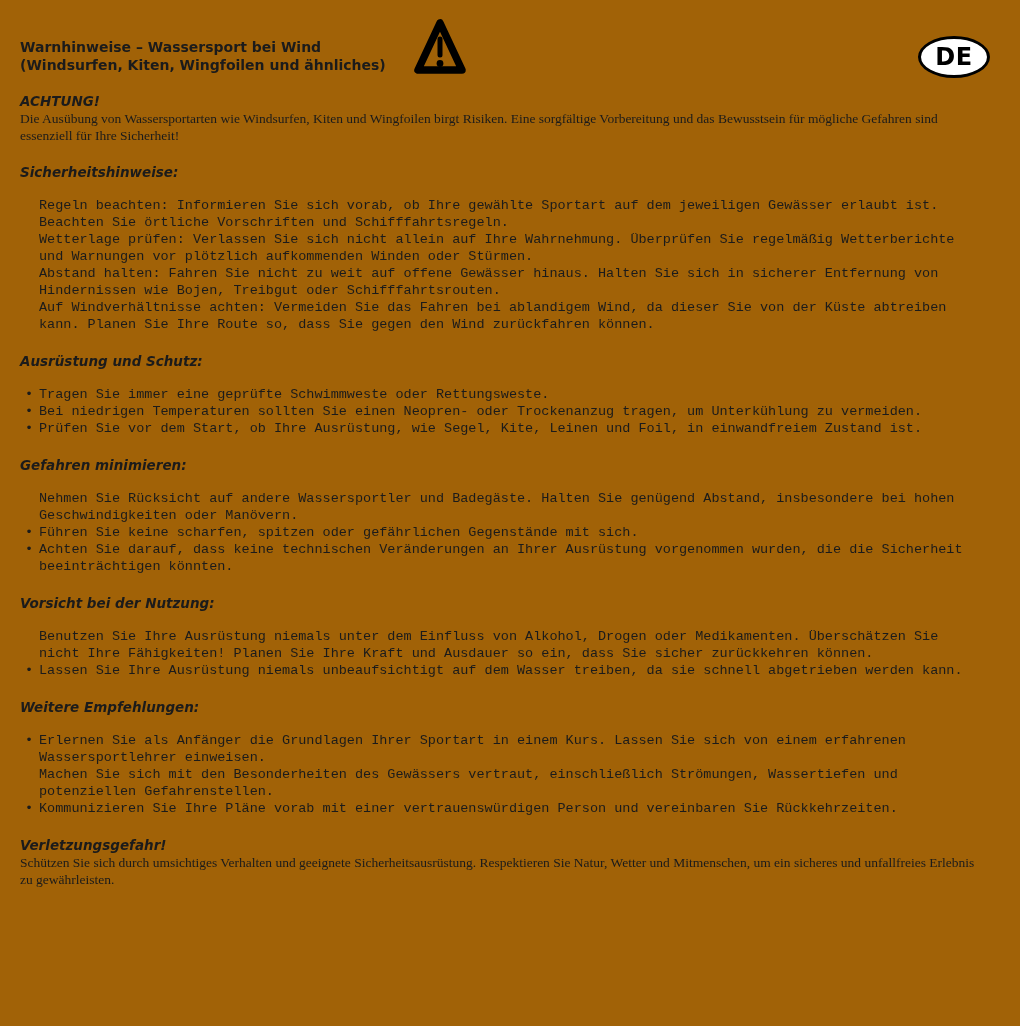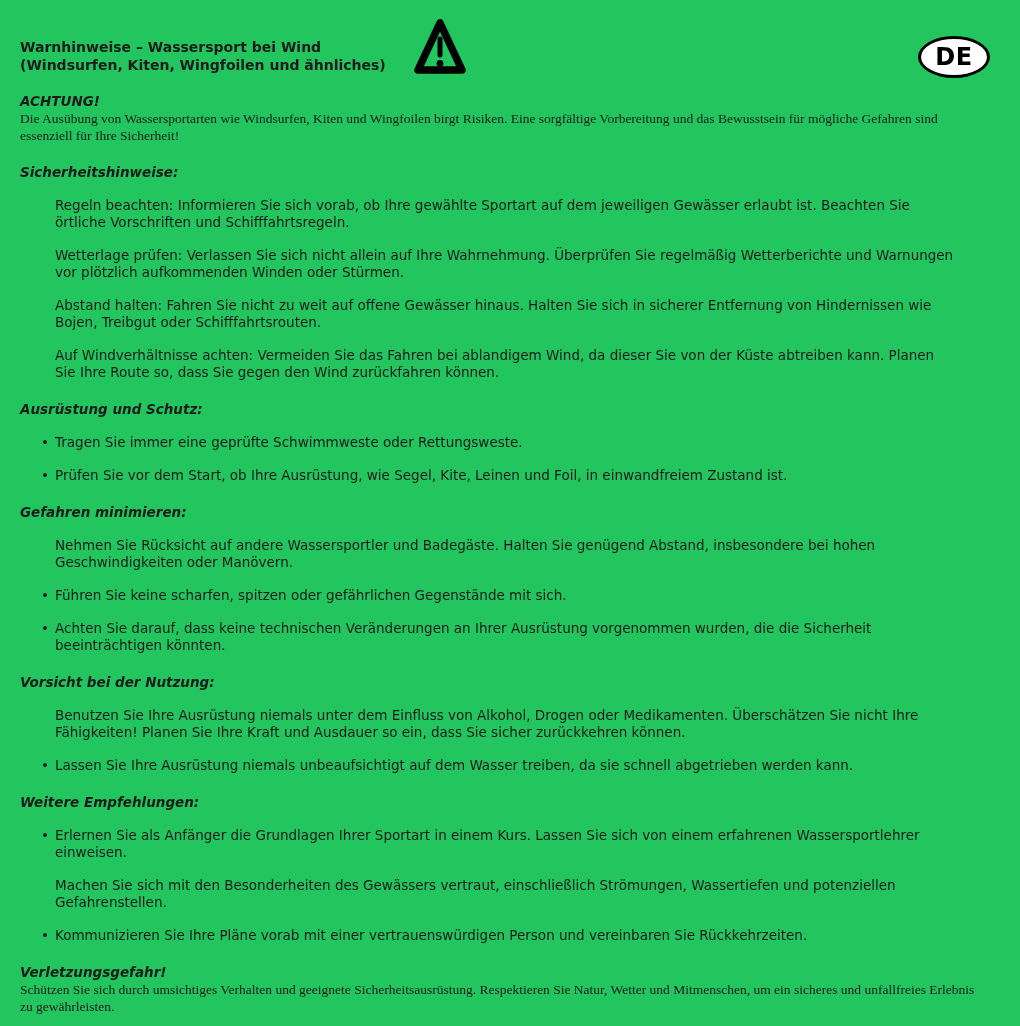--- a/index.html
+++ b/index.html
@@ -15,21 +15,21 @@
     line-height: 17px;
     color: #1b1b1b;
   }
   .page {
     position: relative;
     box-sizing: border-box;
     width: 1020px;
     height: 1026px;
     padding: 0 45px 0 20px;
     overflow: hidden;
-    background: #22c55e;
+    background: #a16207;
   }
   
   .doc-header {
     position: relative;
     height: 85px;
   }
   .doc-title {
     position: absolute;
     left: 0;
     top: 38px;
@@ -76,22 +76,23 @@
   p.para {
     margin: 0;
     font-family: Liberation Serif, serif;
   }
   ul.items {
     margin: 16px 0 0 0;
     padding: 0 0 0 19px;
     list-style: none;
   }
   ul.items li {
-    margin: 16px;
+    margin: 0;
     padding: 0;
+    font-family: Liberation Mono, monospace;
   }
   ul.items li.b {
     position: relative;
   }
   ul.items li.b::before {
     content: "\2022";
     position: absolute;
     left: -14px;
     top: 0;
   }
@@ -125,20 +126,21 @@
   <ul class="items">
     <li class="nb">Regeln beachten: Informieren Sie sich vorab, ob Ihre gewählte Sportart auf dem jeweiligen Gewässer erlaubt ist. Beachten Sie örtliche Vorschriften und Schifffahrtsregeln.</li>
     <li class="nb">Wetterlage prüfen: Verlassen Sie sich nicht allein auf Ihre Wahrnehmung. Überprüfen Sie regelmäßig Wetterberichte und Warnungen vor plötzlich aufkommenden Winden oder Stürmen.</li>
     <li class="nb">Abstand halten: Fahren Sie nicht zu weit auf offene Gewässer hinaus. Halten Sie sich in sicherer Entfernung von Hindernissen wie Bojen, Treibgut oder Schifffahrtsrouten.</li>
     <li class="nb">Auf Windverhältnisse achten: Vermeiden Sie das Fahren bei ablandigem Wind, da dieser Sie von der Küste abtreiben kann. Planen Sie Ihre Route so, dass Sie gegen den Wind zurückfahren können.</li>
   </ul>
 
   <h2>Ausrüstung und Schutz:</h2>
   <ul class="items">
     <li class="b">Tragen Sie immer eine geprüfte Schwimmweste oder Rettungsweste.</li>
+    <li class="b">Bei niedrigen Temperaturen sollten Sie einen Neopren- oder Trockenanzug tragen, um Unterkühlung zu vermeiden.</li>
     <li class="b">Prüfen Sie vor dem Start, ob Ihre Ausrüstung, wie Segel, Kite, Leinen und Foil, in einwandfreiem Zustand ist.</li>
   </ul>
 
   <h2>Gefahren minimieren:</h2>
   <ul class="items">
     <li class="nb">Nehmen Sie Rücksicht auf andere Wassersportler und Badegäste. Halten Sie genügend Abstand, insbesondere bei hohen Geschwindigkeiten oder Manövern.</li>
     <li class="b">Führen Sie keine scharfen, spitzen oder gefährlichen Gegenstände mit sich.</li>
     <li class="b">Achten Sie darauf, dass keine technischen Veränderungen an Ihrer Ausrüstung vorgenommen wurden, die die Sicherheit beeinträchtigen könnten.</li>
   </ul>
 

